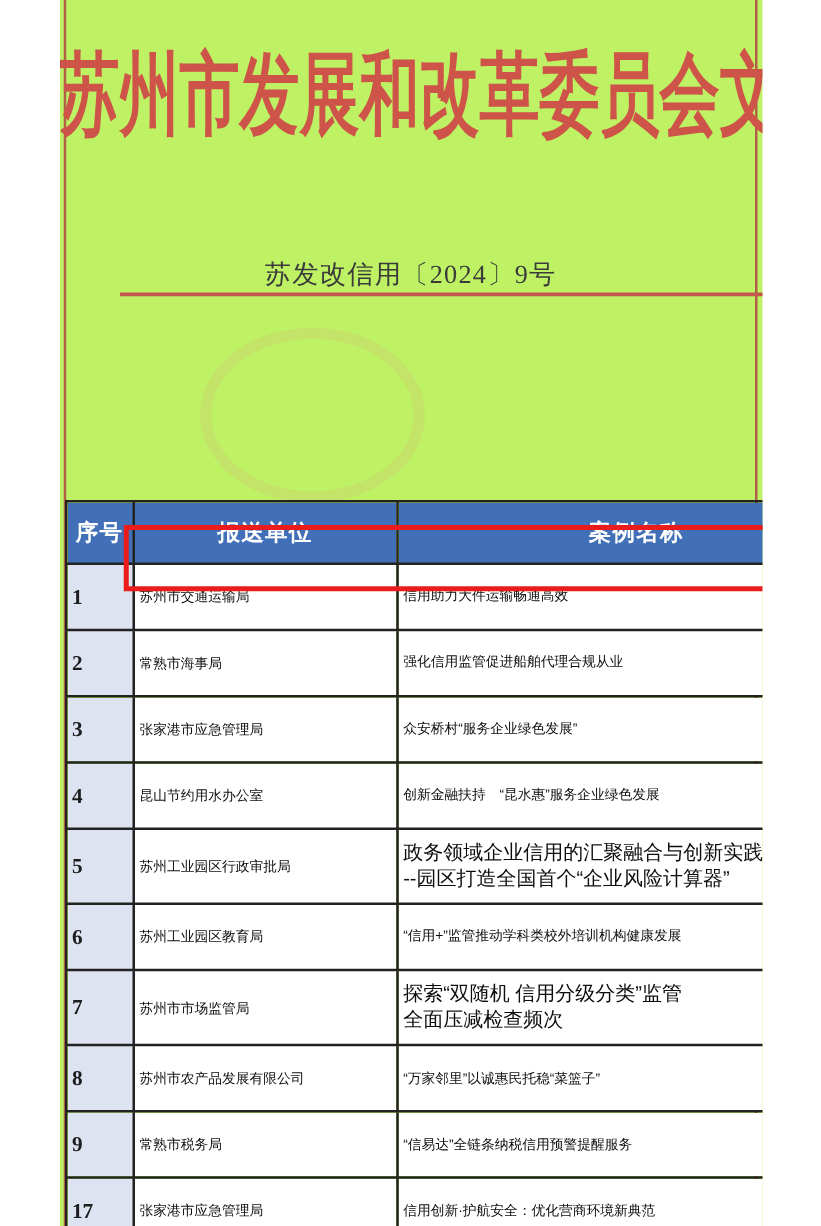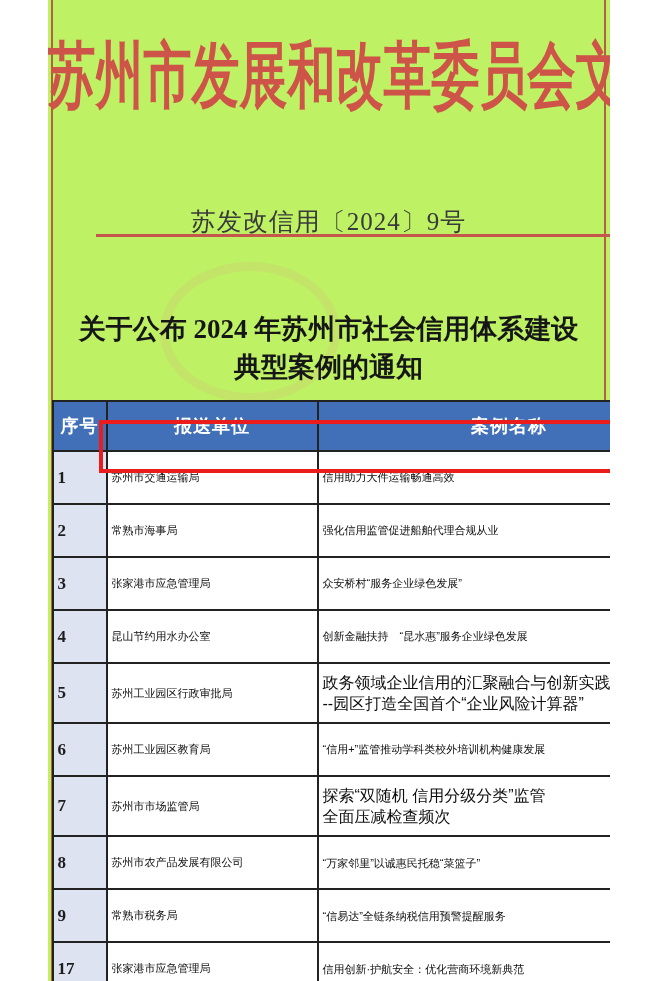--- a/index.html
+++ b/index.html
@@ -39,21 +39,21 @@
     white-space: nowrap;
     letter-spacing: 0px;
   }
 
   .doc-number {
     position: absolute;
     top: 205px;
     left: 0;
     width: 100%;
     text-align: center;
-    font-size: 25px;
+    font-size: 21px;
     color: #3a3a3a;
     letter-spacing: 1px;
   }
 
   .red-rule {
     position: absolute;
     top: 234px;
     left: 48px;
     width: 560px;
     height: 3px;
@@ -146,24 +146,20 @@
   <div class="edge-line right"></div>
 
   <div class="masthead">苏州市发展和改革委员会文件</div>
 
   <div class="doc-number">苏发改信用〔2024〕9号</div>
 
   <div class="red-rule"></div>
 
   <div class="stamp-watermark"></div>
 
-  <div class="notice-title">
-    <div>关于公布 2024 年苏州市社会信用体系建设</div>
-    <div>典型案例的通知</div>
-  </div>
 
   <div class="table-wrap">
     <table class="doc-table">
       <colgroup>
           <col class="c-no">
           <col class="c-unit">
           <col class="c-case">
         </colgroup>
       <thead>
         <tr>

